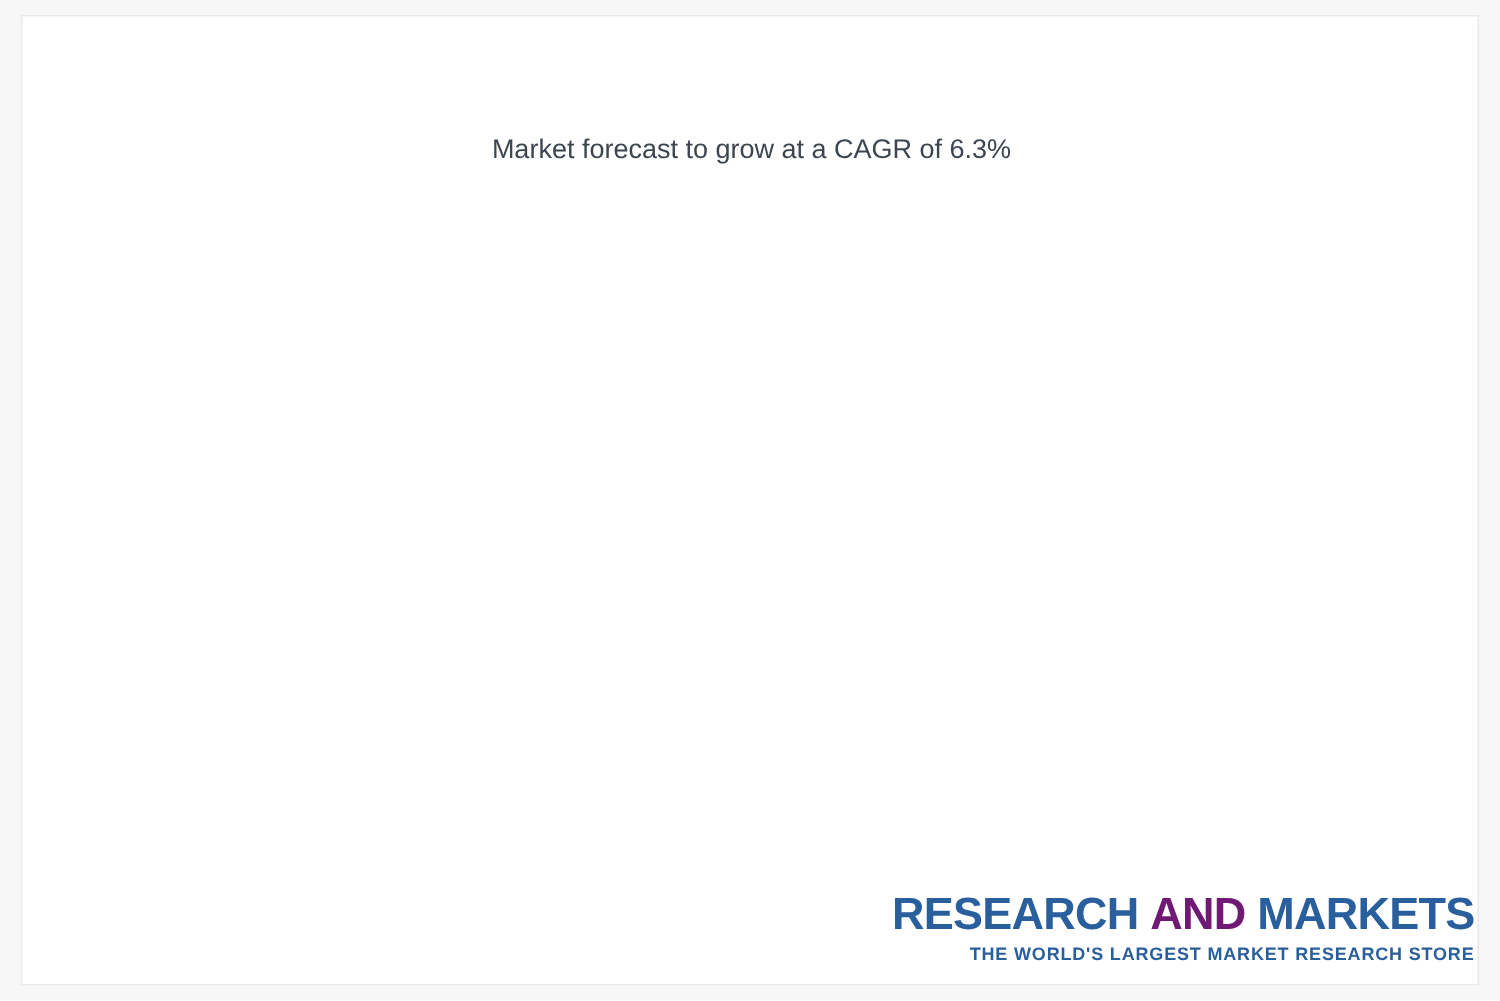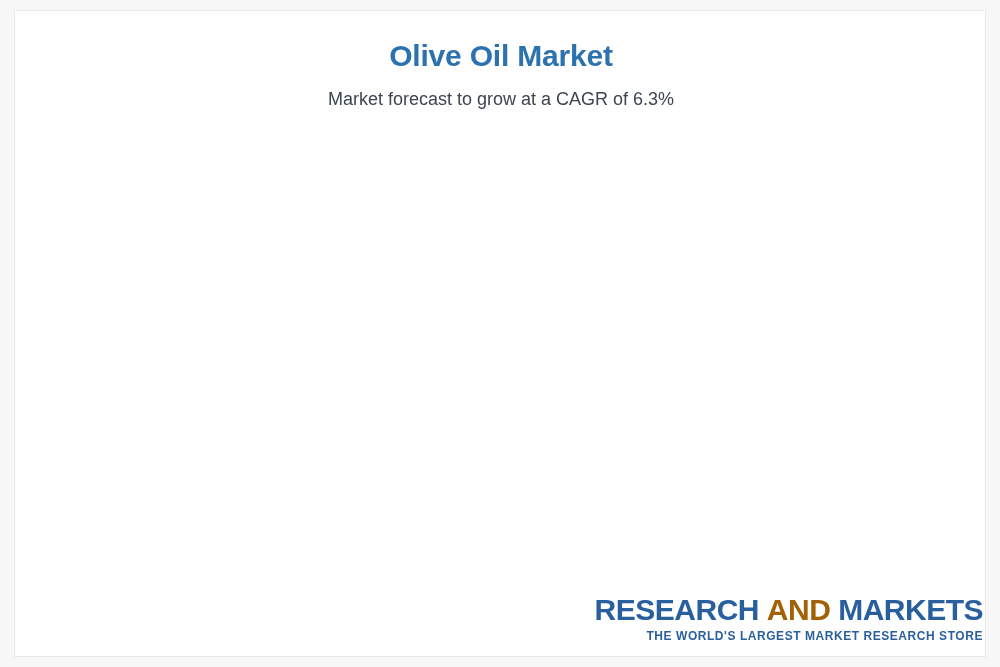--- a/index.html
+++ b/index.html
@@ -88,37 +88,36 @@
     text-align: right;
     line-height: 1;
   }
   #logo-main {
     font-size: 30px;
     font-weight: bold;
     letter-spacing: -0.5px;
     white-space: nowrap;
   }
   .logo-blue { color: #2a5f9e; margin-top: 48px; }
-  .logo-gold { color: #a16207; }
+  .logo-gold { color: #701a75; }
   #logo-tag {
     margin-top: 5px;
     font-size: 12px;
     font-weight: bold;
     color: #2a5f9e;
     letter-spacing: 0.55px;
     white-space: nowrap;
   }
 </style>
 </head>
 <body>
 
 <div id="page">
   <div id="card">
 
-    <div id="chart-title">Olive Oil Market</div>
     <div id="chart-subtitle">Market forecast to grow at a CAGR of 6.3%</div>
 
     <div id="plot">
 
       <div class="bar-group">
 
         
 
         
 

